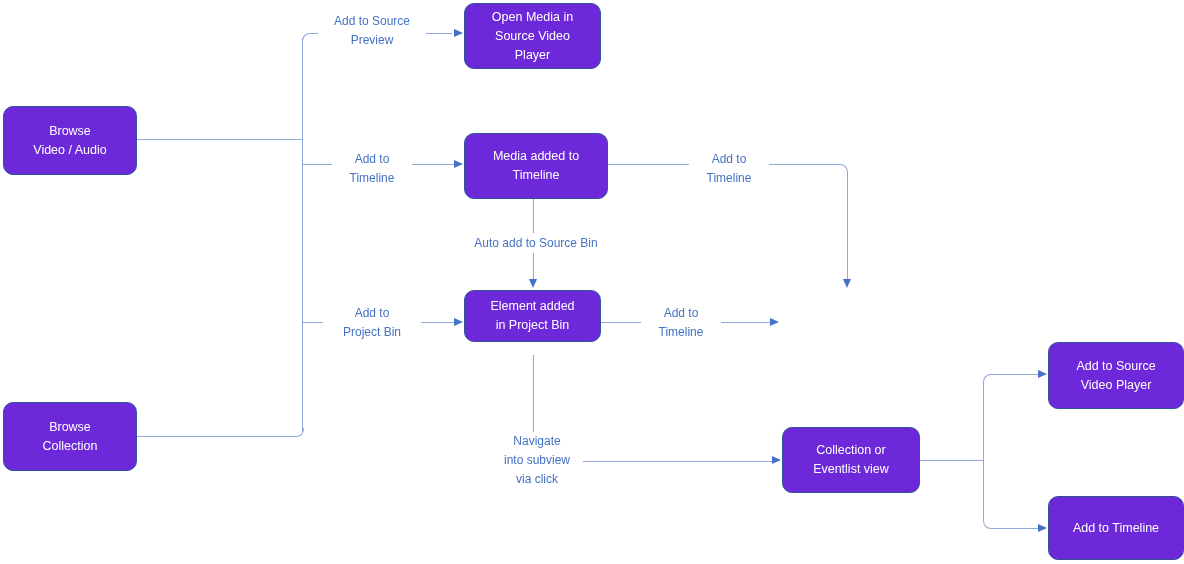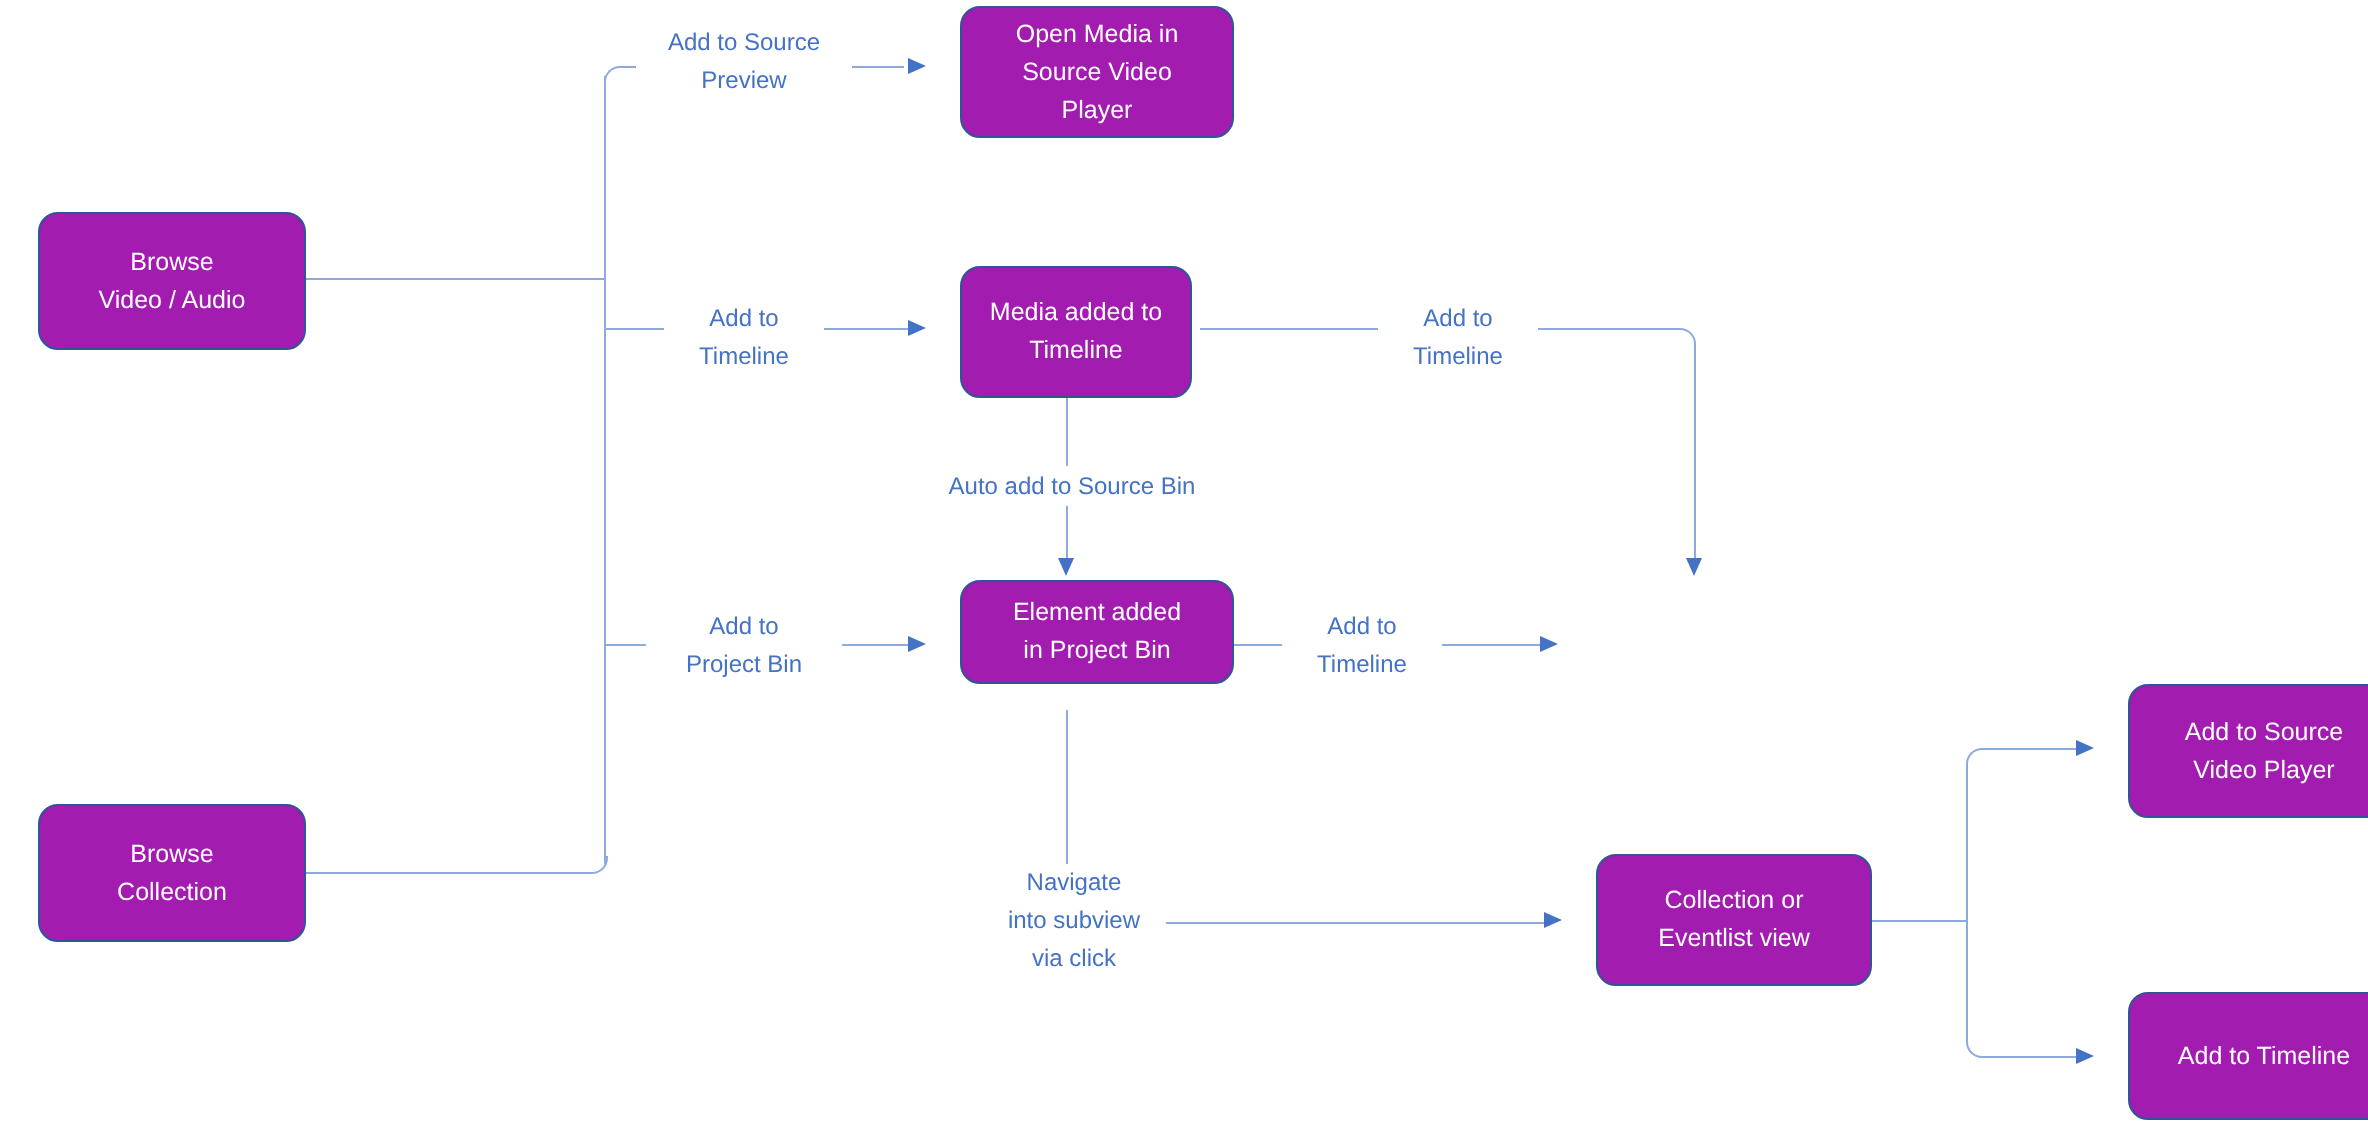--- a/index.html
+++ b/index.html
@@ -4,30 +4,29 @@
 <style>
   html,body{margin:0;padding:0;background:#fff;}
   .canvas{
     position:relative;width:1184px;height:564px;background:#fff;overflow:hidden;
     font-family:"Liberation Sans", sans-serif;
     padding-left:16px;
   }
   
   .node{
     position:absolute;
-    background:#a21caf;
+    background:#6d28d9;
     border:1.4px solid #2F5597;
     border-radius:10px;
     color:#fff;
     display:flex;align-items:center;justify-content:center;
     text-align:center;
     font-size:12.5px;line-height:19px;
     white-space:pre-line;
     box-sizing:border-box;
-    margin-left:16px;
   }
   
   .line{position:absolute;background:#8EA9DC;}
   .h{height:1.4px;}
   .v{width:1.4px;}
   
   .elbow{position:absolute;box-sizing:border-box;border:0 solid #8EA9DC;background:transparent;}
   .elbow.tr{border-top-width:1.4px;border-right-width:1.4px;border-top-right-radius:8px;}
   .elbow.tl{border-top-width:1.4px;border-left-width:1.4px;border-top-left-radius:8px;}
   .elbow.bl{border-bottom-width:1.4px;border-left-width:1.4px;border-bottom-left-radius:8px;}
@@ -102,21 +101,21 @@
 into subview
 via click</div>
 
   <div class="node" style="left:3px;top:106px;width:134px;height:69px">Browse
 Video / Audio</div>
   <div class="node" style="left:3px;top:402px;width:134px;height:69px">Browse
 Collection</div>
   <div class="node" style="left:464px;top:3px;width:137px;height:66px">Open Media in
 Source Video
 Player</div>
-  <div class="node" style="left:464px;top:133px;width:116px;height:66px">Media added to
+  <div class="node" style="left:464px;top:133px;width:144px;height:66px">Media added to
 Timeline</div>
   <div class="node" style="left:464px;top:290px;width:137px;height:52px">Element added
 in Project Bin</div>
   <div class="node" style="left:782px;top:427px;width:138px;height:66px">Collection or
 Eventlist view</div>
   <div class="node" style="left:1048px;top:342px;width:136px;height:67px">Add to Source
 Video Player</div>
   <div class="node" style="left:1048px;top:496px;width:136px;height:64px">Add to Timeline</div>
 
 </div>

